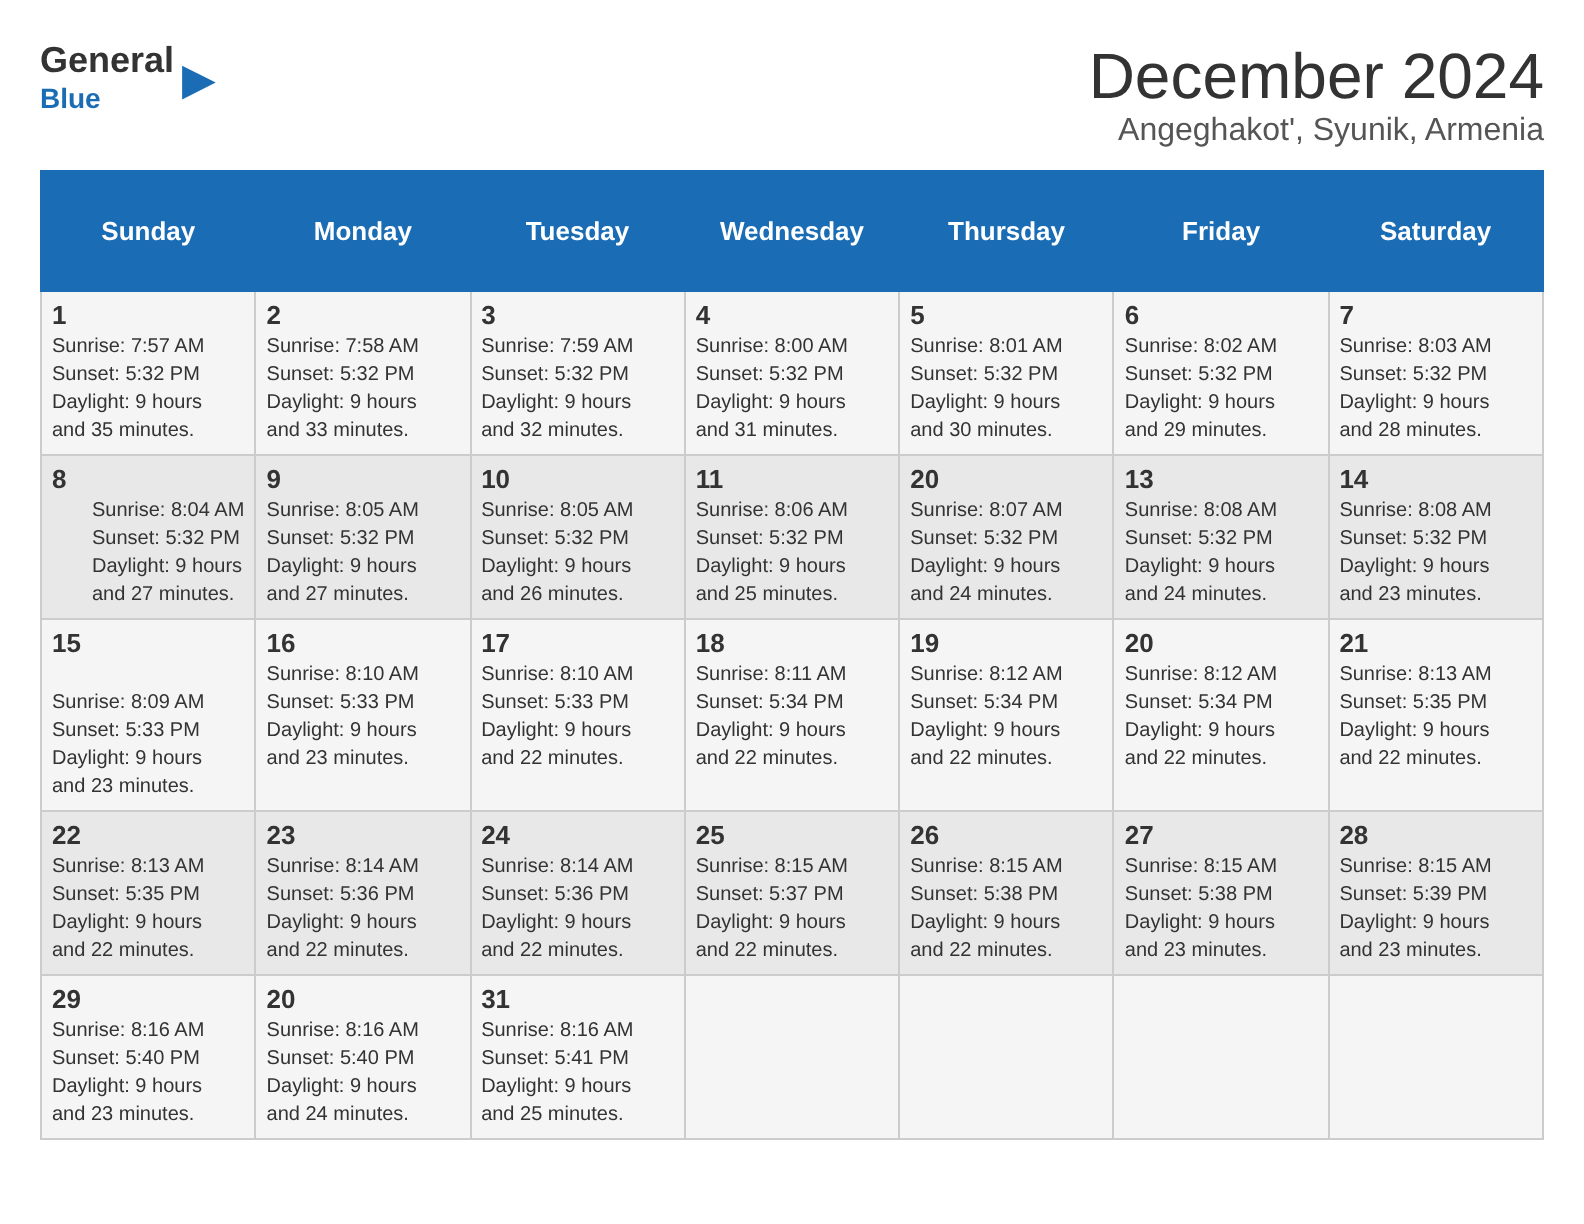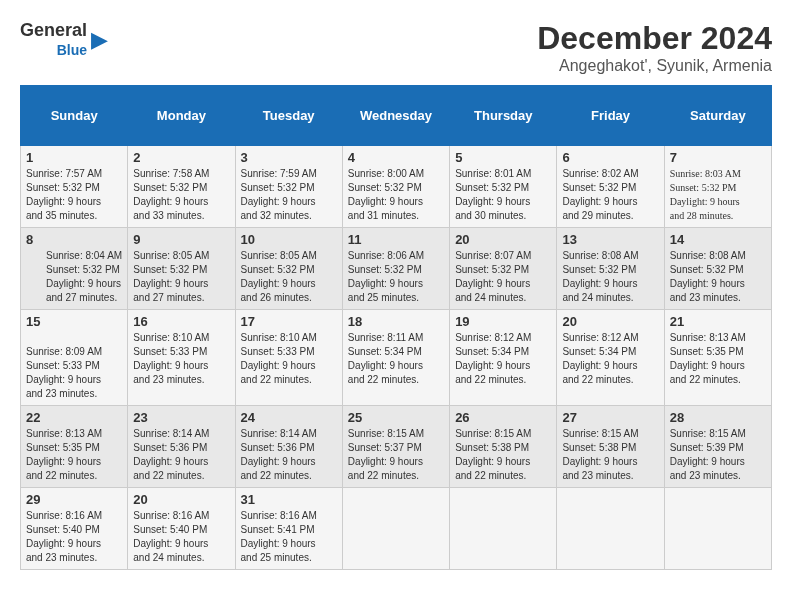--- a/index.html
+++ b/index.html
@@ -13,42 +13,41 @@
     .header-area {
       display: flex;
       justify-content: space-between;
       align-items: flex-start;
       margin-bottom: 10px;
     }
     .logo {
       display: flex;
       align-items: center;
       gap: 4px;
-      text-align: right;
     }
     .logo-text-general {
       font-size: 18px;
       font-weight: bold;
       color: #333;
     }
     .logo-text-blue {
       font-size: 14px;
       font-weight: bold;
       color: #1a6db5;
     }
     .logo-bird {
       color: #1a6db5;
       font-size: 22px;
     }
     .title-area {
       text-align: right;
     }
     .month-title {
       font-size: 32px;
-      font-weight: bold;
+      font-weight: normal;
       color: #333;
     }
     .location-subtitle {
       font-size: 16px;
       color: #555;
     }
     table {
       width: 100%;
       border-collapse: collapse;
       font-size: 11px;
@@ -155,21 +154,21 @@
         </td>
         <td>
           <span class="day-number">6</span>
           <div class="day-info" style="white-space: pre-line;">Sunrise: 8:02 AM
 Sunset: 5:32 PM
 Daylight: 9 hours
 and 29 minutes.</div>
         </td>
         <td>
           <span class="day-number">7</span>
-          <div class="day-info" style="white-space: pre-line; font-family: Liberation Serif, serif;">Sunrise: 8:03 AM
+          <div class="day-info" style="white-space: pre-line;">Sunrise: 8:03 AM
 Sunset: 5:32 PM
 Daylight: 9 hours
 and 28 minutes.</div>
         </td>
       </tr>
       <tr>
         <td>
           <span class="day-number">8</span>
           <div class="day-info" style="white-space: pre-line; margin-left: 20px;">Sunrise: 8:04 AM
 Sunset: 5:32 PM

